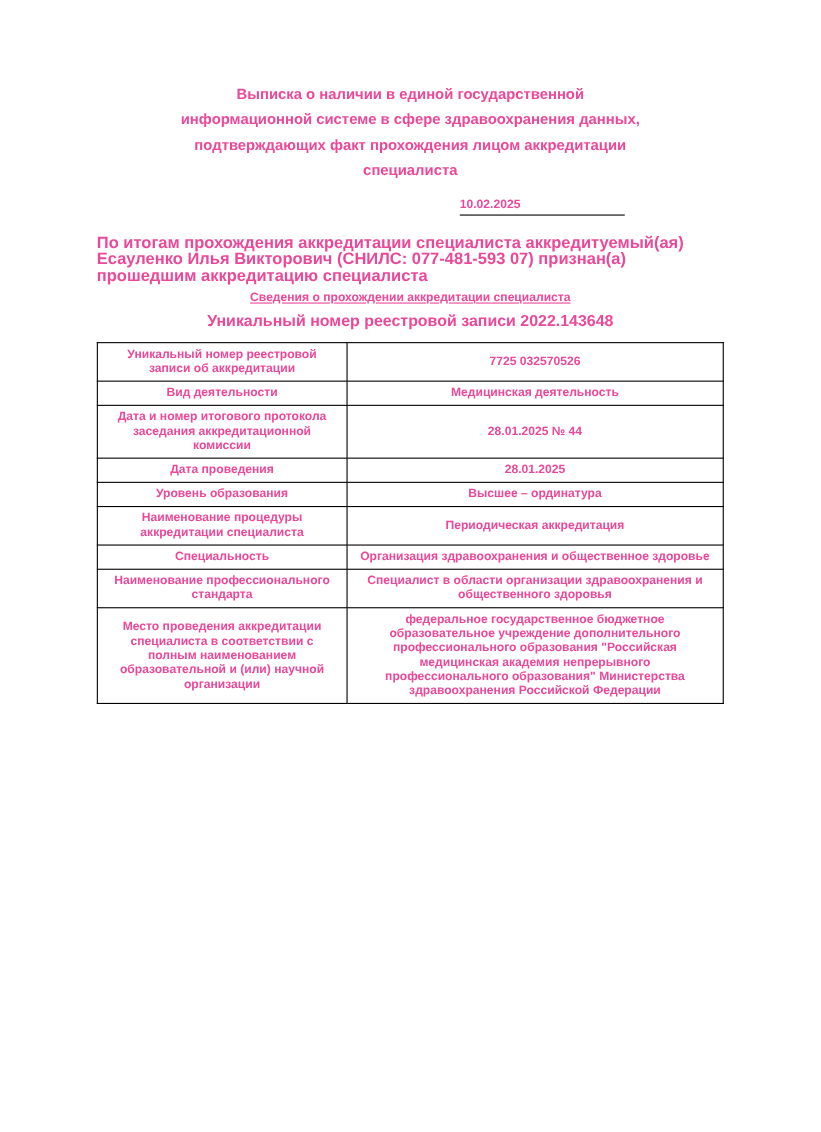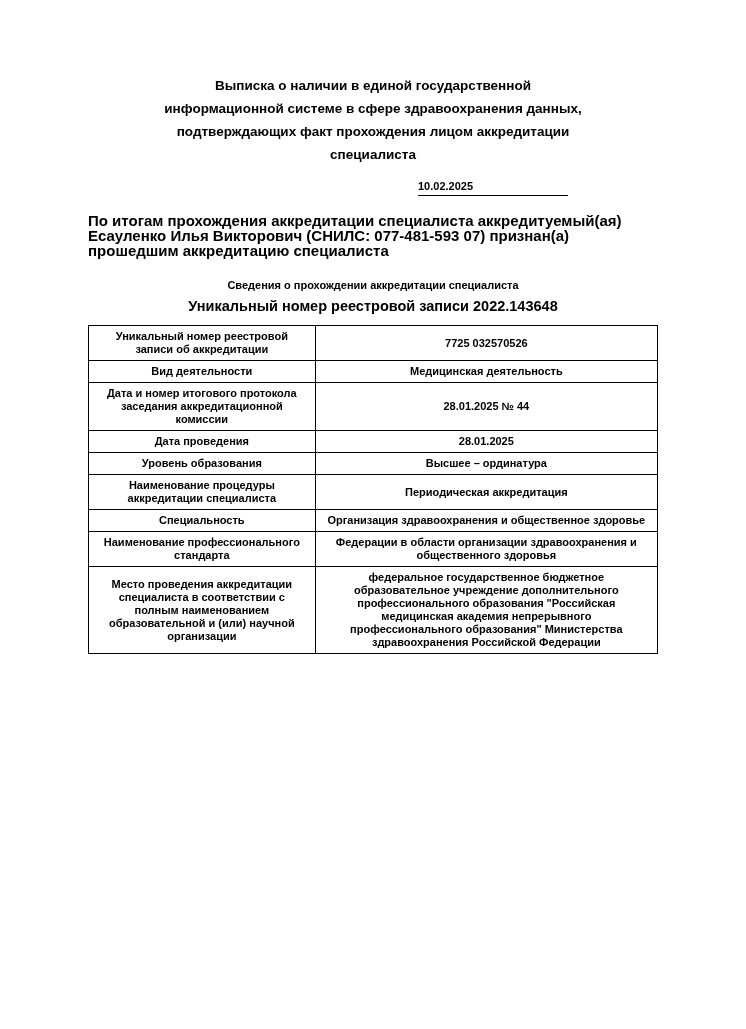--- a/index.html
+++ b/index.html
@@ -3,21 +3,21 @@
 <meta charset="utf-8">
 <style>
   * { margin: 0; padding: 0; box-sizing: border-box; }
   html, body { background: #e8e8e8; }
   .page {
     position: relative;
     width: 746px;
     height: 1029px;
     margin: 0 auto;
     background: #ffffff;
-    color: #000000;
+    color: #ec4899;
     font-family: "Liberation Sans", sans-serif;
     font-weight: bold;
     overflow: hidden;
   }
   .content {
     position: absolute;
     left: 88px;
     top: 0;
     width: 570px;
   }
@@ -44,23 +44,24 @@
     display: block;
     padding-top: 2px;
   }
   .intro {
     margin-top: 17px;
     text-align: left;
     font-size: 15px;
     line-height: 15px;
   }
   .section-heading {
-    margin-top: 21px;
+    margin-top: 7px;
     text-align: center;
     font-size: 11px;
+    text-decoration: underline;
   }
   .registry-heading {
     margin-top: 7px;
     text-align: center;
     font-size: 14.5px;
   }
   table.acc-table {
     margin-top: 11px;
     width: 570px;
     border-collapse: collapse;
@@ -120,21 +121,21 @@
         <tr>
           <td class="cell-label">Наименование процедуры аккредитации специалиста</td>
           <td class="cell-value">Периодическая аккредитация</td>
         </tr>
         <tr>
           <td class="cell-label">Специальность</td>
           <td class="cell-value">Организация здравоохранения и общественное здоровье</td>
         </tr>
         <tr>
           <td class="cell-label">Наименование профессионального стандарта</td>
-          <td class="cell-value">Федерации в области организации здравоохранения и общественного здоровья</td>
+          <td class="cell-value">Специалист в области организации здравоохранения и общественного здоровья</td>
         </tr>
         <tr>
           <td class="cell-label">Место проведения аккредитации специалиста в соответствии с полным наименованием образовательной и (или) научной организации</td>
           <td class="cell-value">федеральное государственное бюджетное образовательное учреждение дополнительного профессионального образования "Российская медицинская академия непрерывного профессионального образования" Министерства здравоохранения Российской Федерации</td>
         </tr>
       </tbody>
     </table>
 
   </div>
 </div>

